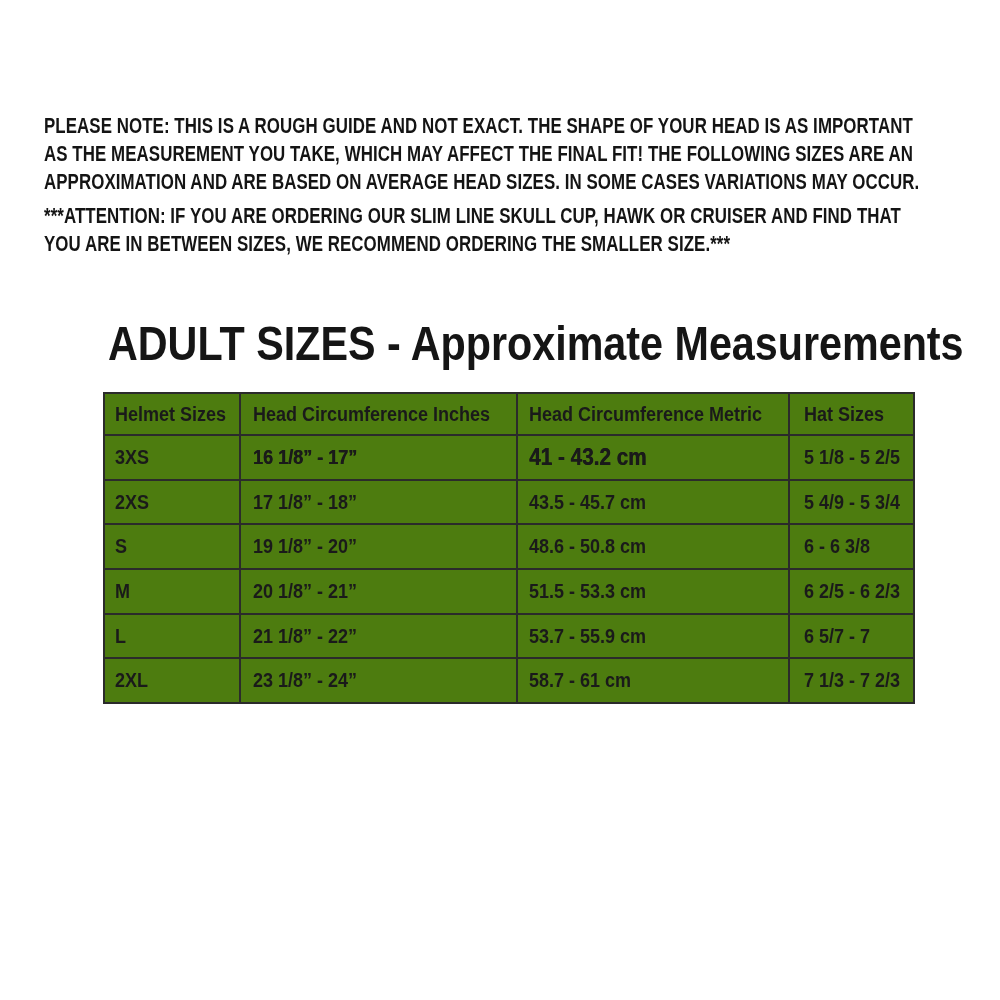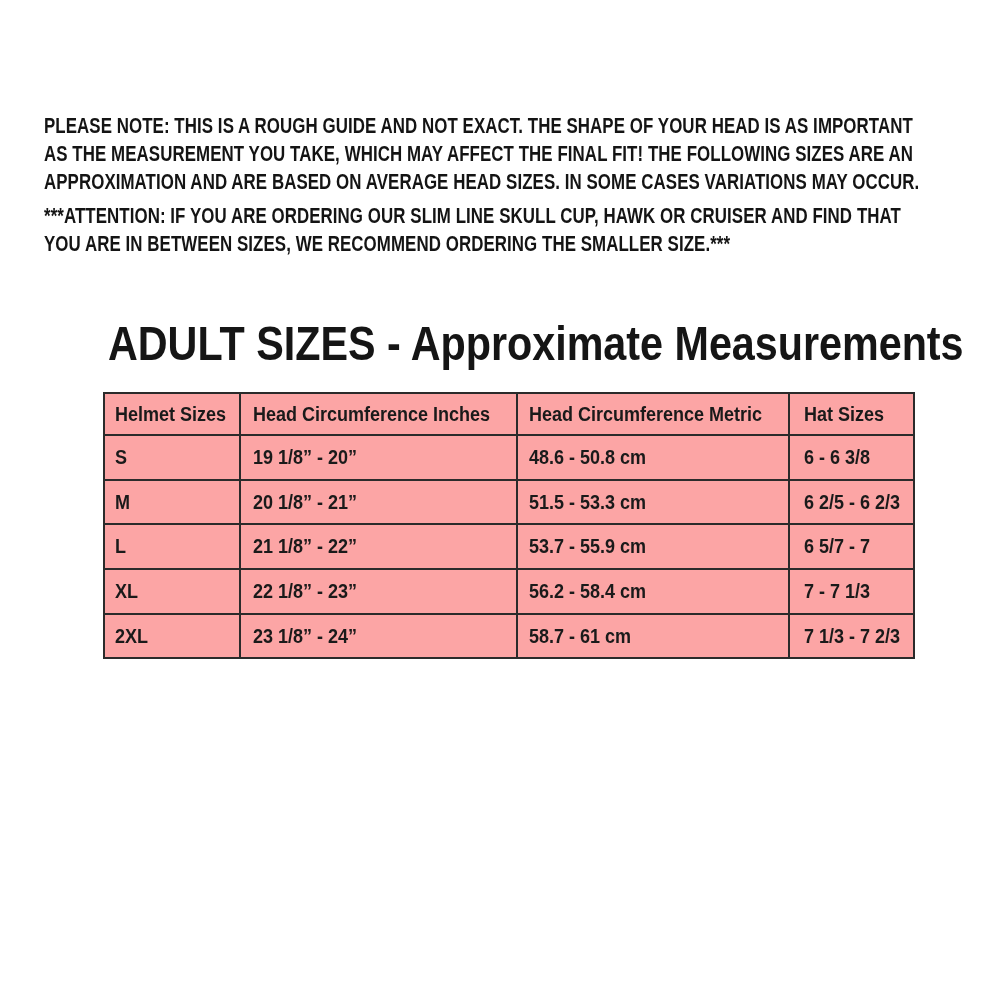--- a/index.html
+++ b/index.html
@@ -63,21 +63,21 @@
   .size-chart col.w4 { width: 125px; }
 
   .size-chart th, .size-chart td {
     border: 2px solid #2b2b2b;
     padding: 0;
     text-align: left;
     vertical-align: middle;
     font-weight: 700;
     font-size: 20px;
     color: #1a1a1a;
-    background: #fca5a5;
+    background: #4d7c0f;
   }
   .size-chart th { height: 40px; }
   .size-chart td { height: 42.7px; }
 
   .size-chart .ct {
     display: inline-block;
     transform: scaleX(0.9);
     transform-origin: left center;
     white-space: nowrap;
   }
@@ -118,44 +118,50 @@
     <thead>
       <tr>
         <th class="c-helmet"><span class="ct">Helmet Sizes</span></th>
         <th class="c-in"><span class="ct">Head Circumference Inches</span></th>
         <th class="c-cm"><span class="ct">Head Circumference Metric</span></th>
         <th class="c-hat"><span class="ct">Hat Sizes</span></th>
       </tr>
     </thead>
     <tbody>
       <tr>
+        <td class="c-helmet"><span class="ct">3XS</span></td>
+        <td class="c-in cell-strong"><span class="ct">16 1/8” - 17”</span></td>
+        <td class="c-cm metric-lg"><span class="ct">41 - 43.2 cm</span></td>
+        <td class="c-hat"><span class="ct">5 1/8 - 5 2/5</span></td>
+      </tr>
+      <tr>
+        <td class="c-helmet"><span class="ct">2XS</span></td>
+        <td class="c-in"><span class="ct">17 1/8” - 18”</span></td>
+        <td class="c-cm"><span class="ct">43.5 - 45.7 cm</span></td>
+        <td class="c-hat"><span class="ct">5 4/9 - 5 3/4</span></td>
+      </tr>
+      <tr>
         <td class="c-helmet"><span class="ct">S</span></td>
         <td class="c-in"><span class="ct">19 1/8” - 20”</span></td>
         <td class="c-cm"><span class="ct">48.6 - 50.8 cm</span></td>
         <td class="c-hat"><span class="ct">6 - 6 3/8</span></td>
       </tr>
       <tr>
         <td class="c-helmet"><span class="ct">M</span></td>
         <td class="c-in"><span class="ct">20 1/8” - 21”</span></td>
         <td class="c-cm"><span class="ct">51.5 - 53.3 cm</span></td>
         <td class="c-hat"><span class="ct">6 2/5 - 6 2/3</span></td>
       </tr>
       <tr>
         <td class="c-helmet"><span class="ct">L</span></td>
         <td class="c-in"><span class="ct">21 1/8” - 22”</span></td>
         <td class="c-cm"><span class="ct">53.7 - 55.9 cm</span></td>
         <td class="c-hat"><span class="ct">6 5/7 - 7</span></td>
       </tr>
       <tr>
-        <td class="c-helmet"><span class="ct">XL</span></td>
-        <td class="c-in"><span class="ct">22 1/8” - 23”</span></td>
-        <td class="c-cm"><span class="ct">56.2 - 58.4 cm</span></td>
-        <td class="c-hat"><span class="ct">7 - 7 1/3</span></td>
-      </tr>
-      <tr>
         <td class="c-helmet"><span class="ct">2XL</span></td>
         <td class="c-in"><span class="ct">23 1/8” - 24”</span></td>
         <td class="c-cm"><span class="ct">58.7 - 61 cm</span></td>
         <td class="c-hat"><span class="ct">7 1/3 - 7 2/3</span></td>
       </tr>
     </tbody>
   </table>
 
 </div>
 

